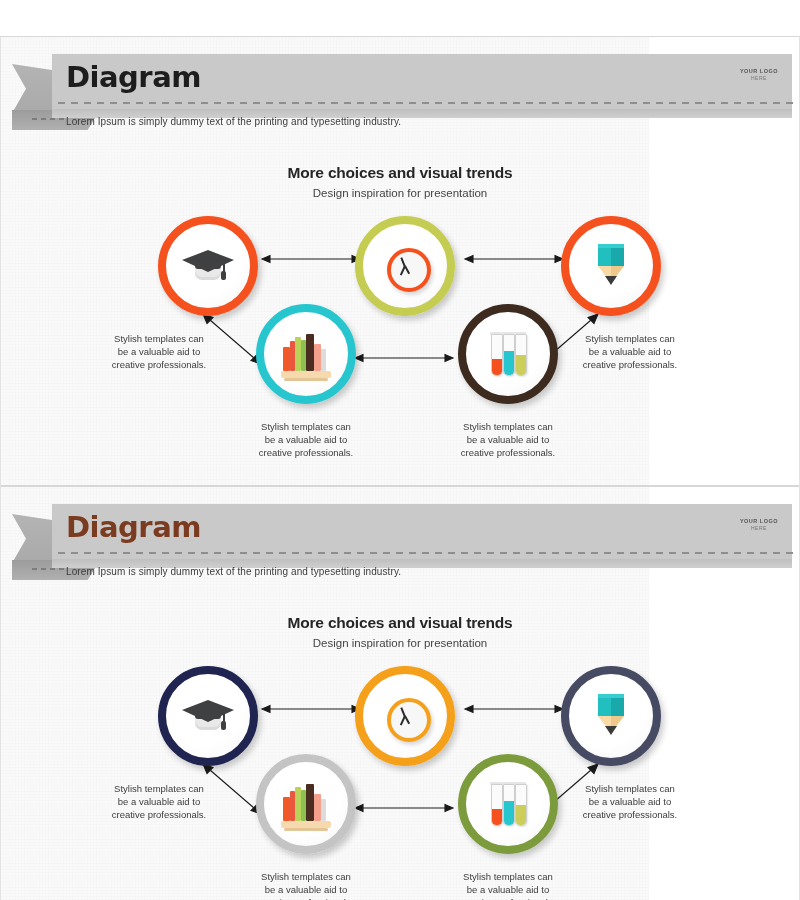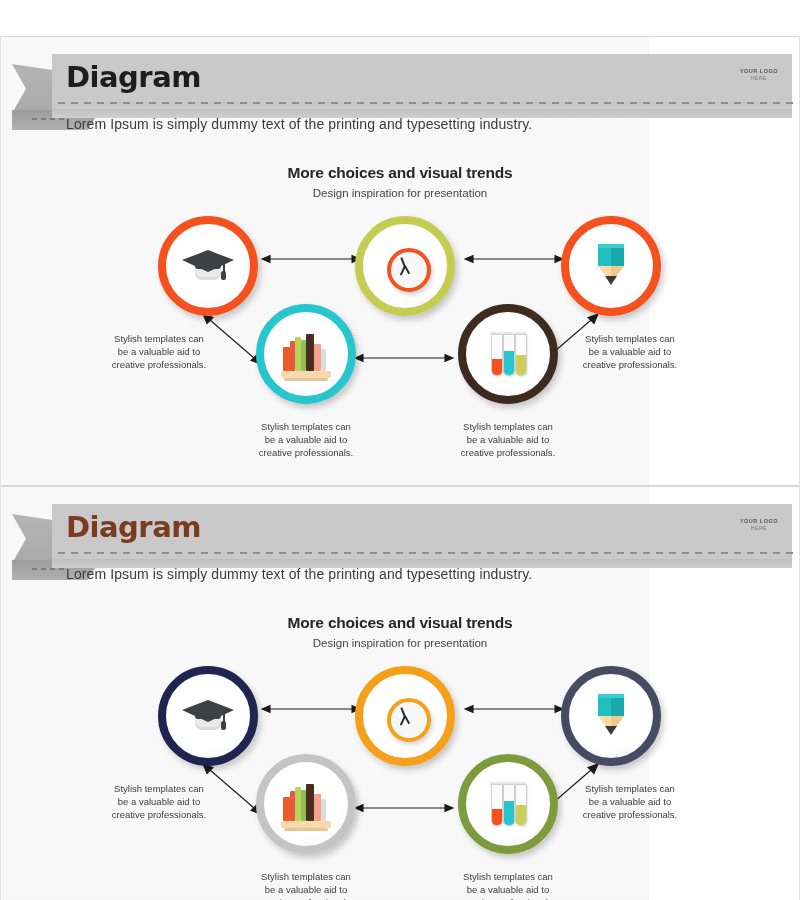--- a/index.html
+++ b/index.html
@@ -67,21 +67,21 @@
     font-family:"DejaVu Sans", sans-serif;
   }
   .p1 .ribbon-title{color:#1d1d1d;}
   .p2 .ribbon-title{color:#7b3b20;}
   .logo-box{position:absolute;right:22px;top:14px;text-align:center;line-height:1.25;}
   .logo-l1{font-size:5.5px;font-weight:bold;color:#555;letter-spacing:.5px;}
   .logo-l2{font-size:5px;color:#777;letter-spacing:.5px;}
 
   .lead{
     position:absolute;left:66px;top:80px;
-    font-size:14px;color:#3b3b3b;letter-spacing:.1px;
+    font-size:10px;color:#3b3b3b;letter-spacing:.1px;
   }
 
   
   .h-main{
     position:absolute;width:800px;text-align:center;top:128px;
     font-size:15.5px;font-weight:bold;color:#262626;letter-spacing:-.2px;
   }
   .h-sub{
     position:absolute;width:800px;text-align:center;top:151px;
     font-size:11.5px;color:#444;

